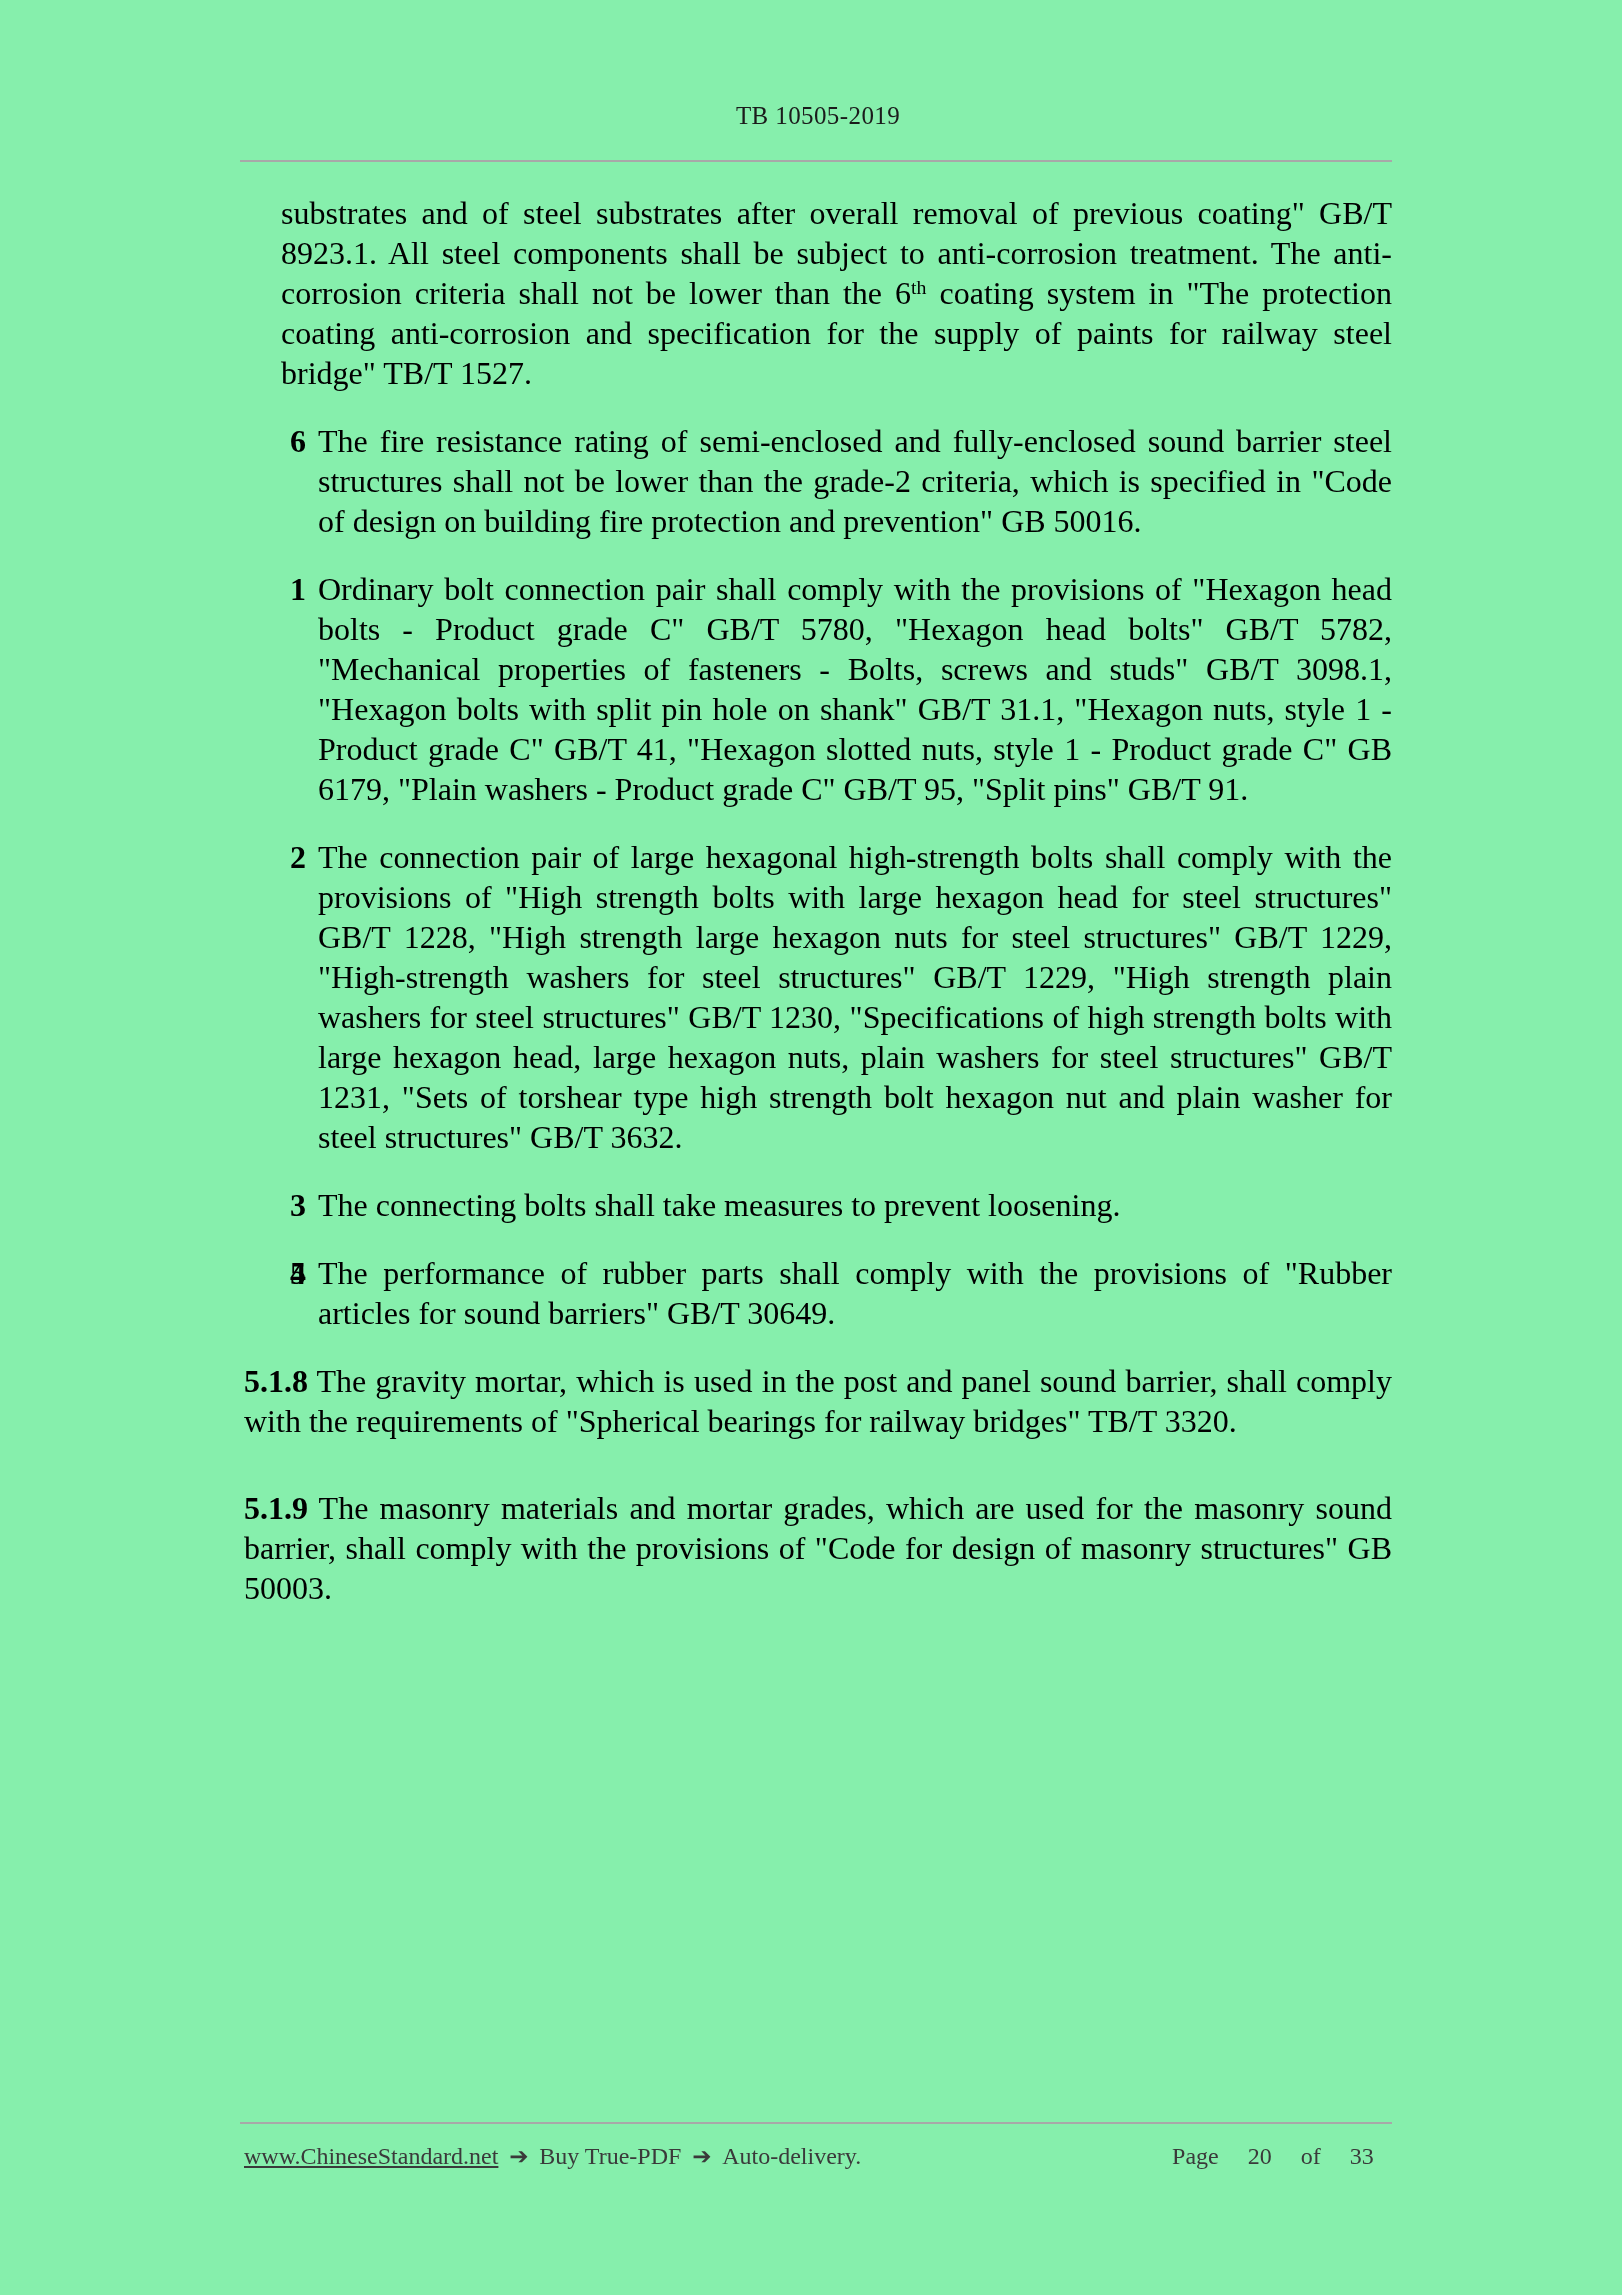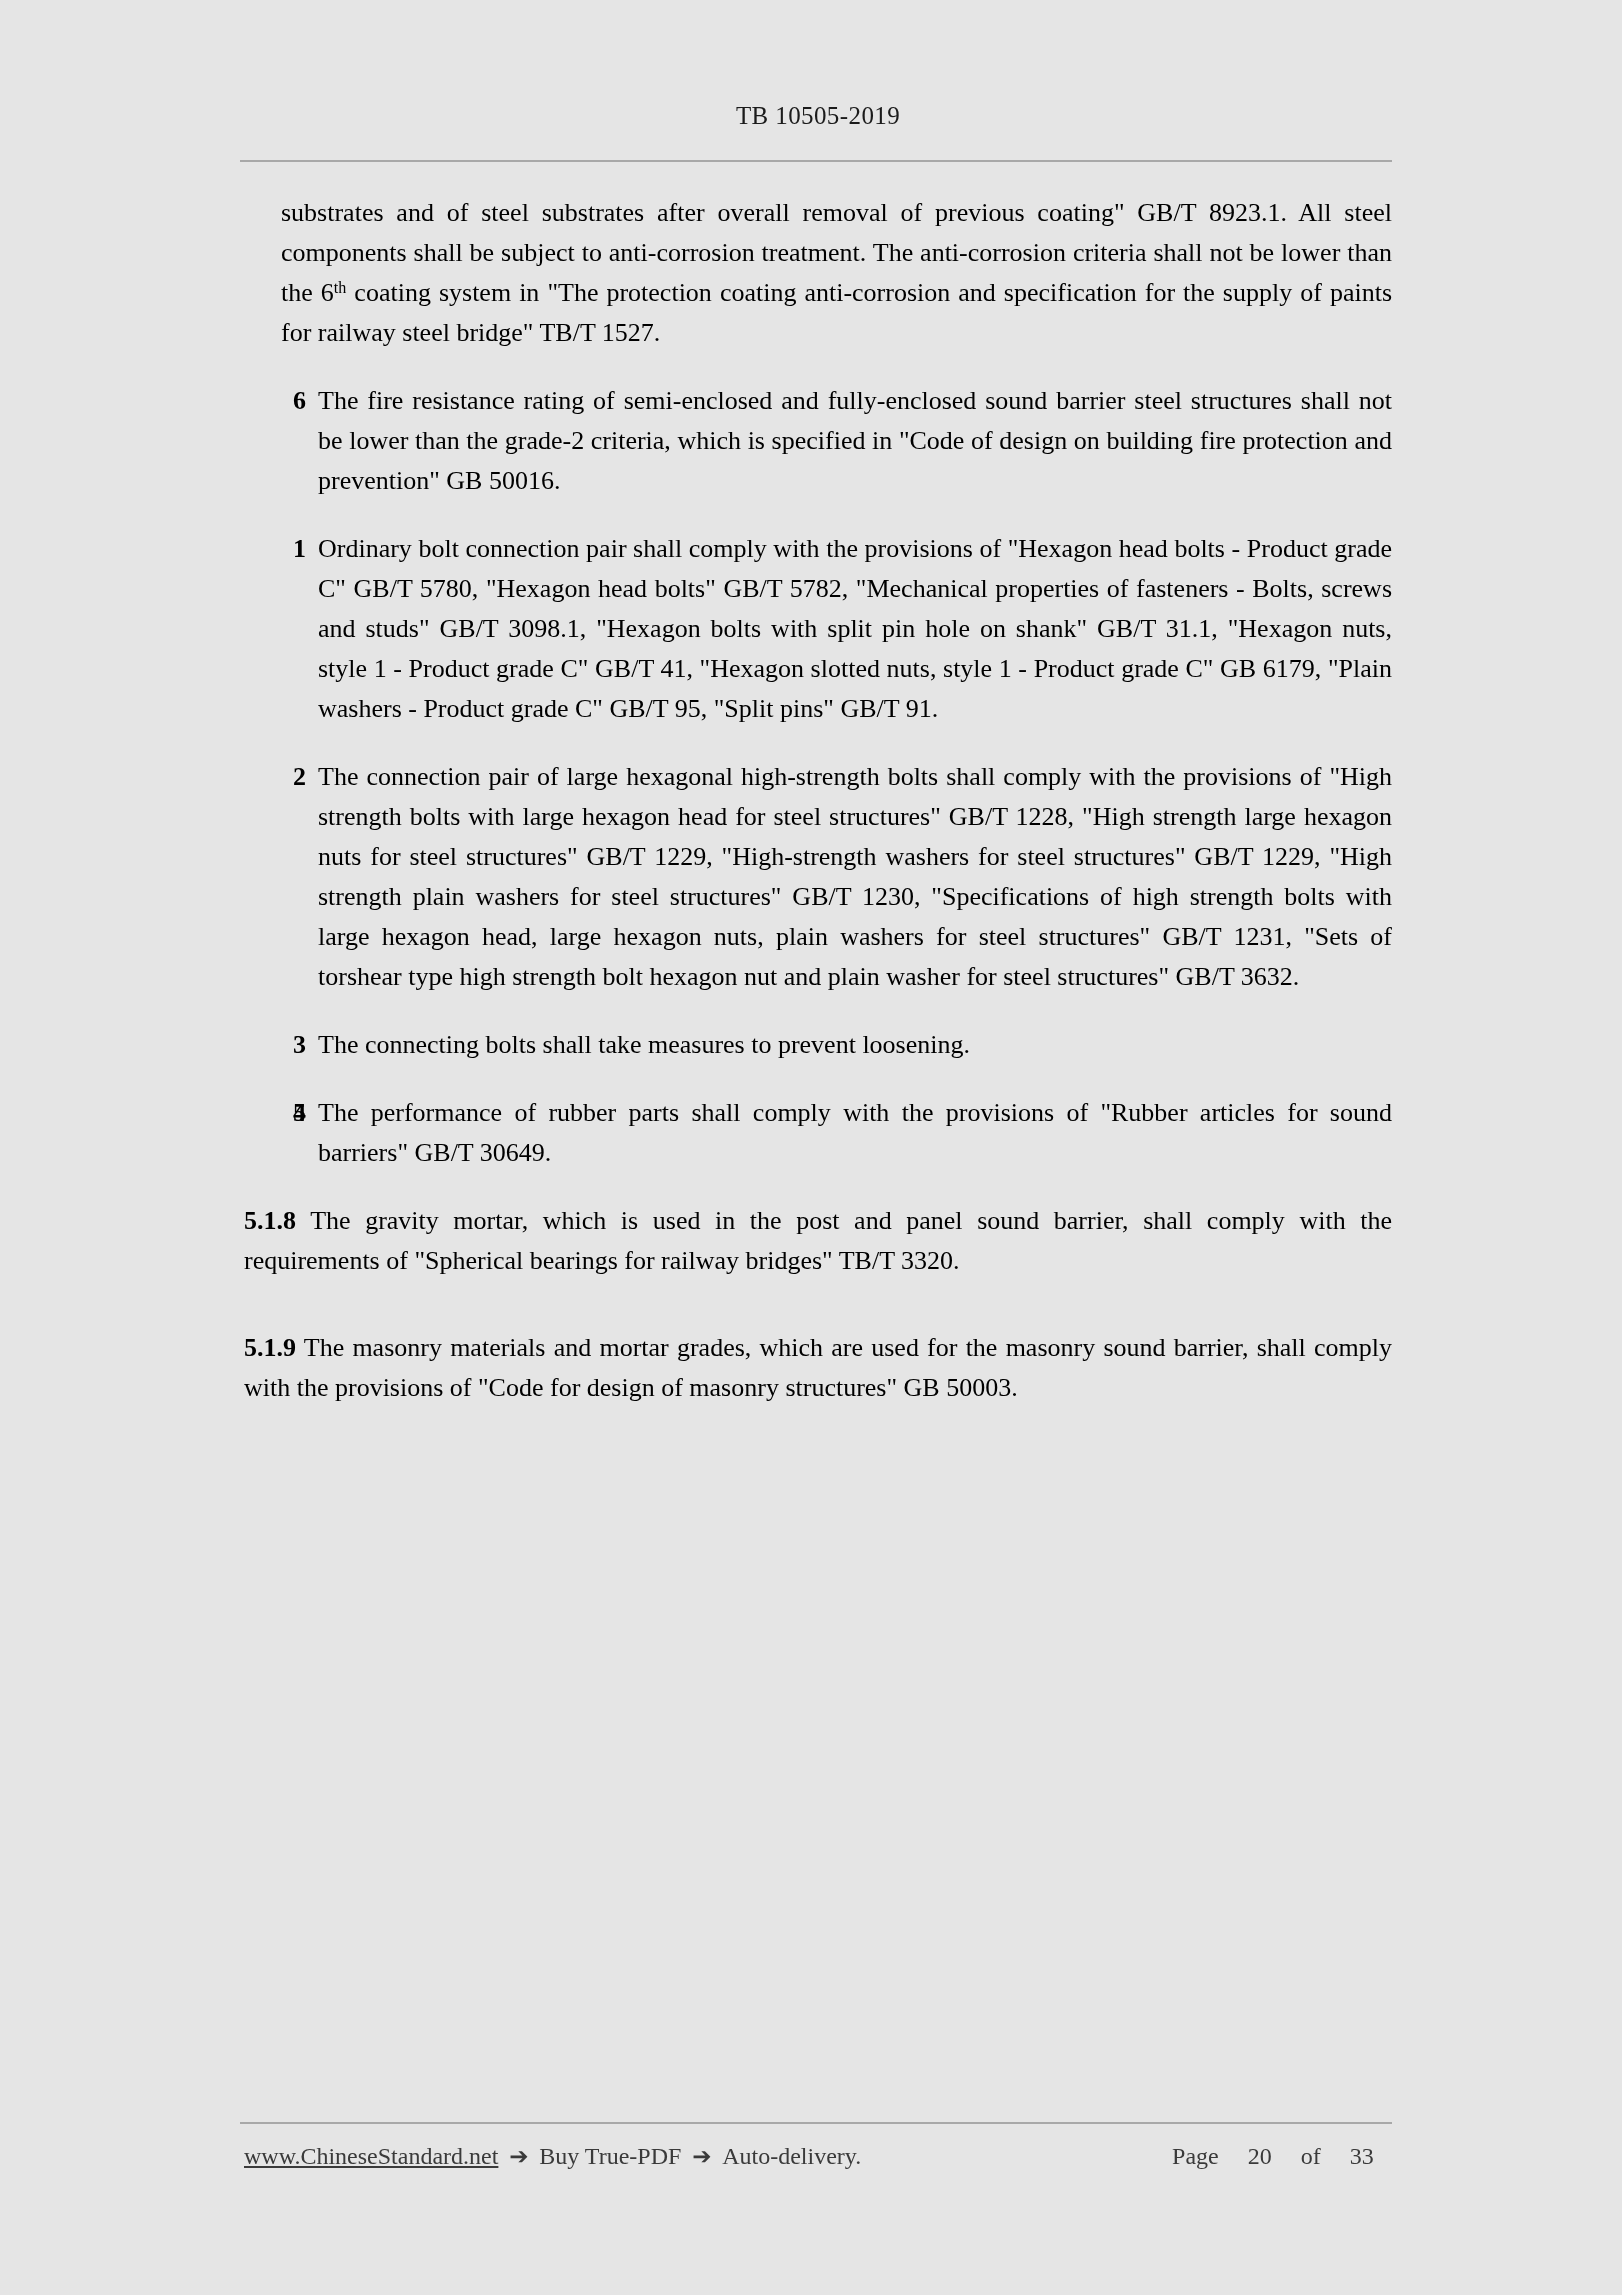--- a/index.html
+++ b/index.html
@@ -10,21 +10,21 @@
   }
   body {
     font-family: "Liberation Serif", "DejaVu Serif", serif;
     color: #000000;
   }
   .page {
     position: relative;
     width: 1623px;
     height: 2295px;
     margin: 0 auto;
-    background: #e5e5e5;
+    background: #86efac;
     box-sizing: border-box;
     overflow: hidden;
   }
 
   
   .header {
     position: absolute;
     top: 102px;
     left: 244px;
     width: 1148px;
@@ -47,21 +47,21 @@
   
   .body {
     position: absolute;
     top: 193px;
     left: 244px;
     width: 1148px;
   }
 
   p {
     margin: 0;
-    font-size: 26px;
+    font-size: 32px;
     line-height: 40px;
     text-align: justify;
     text-justify: inter-word;
     color: #000000;
   }
 
   
   .clause {
     margin-bottom: 25px;
   }

